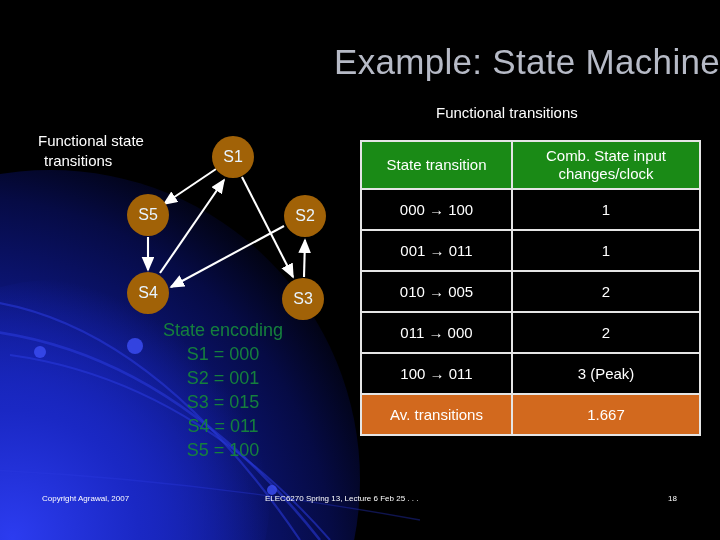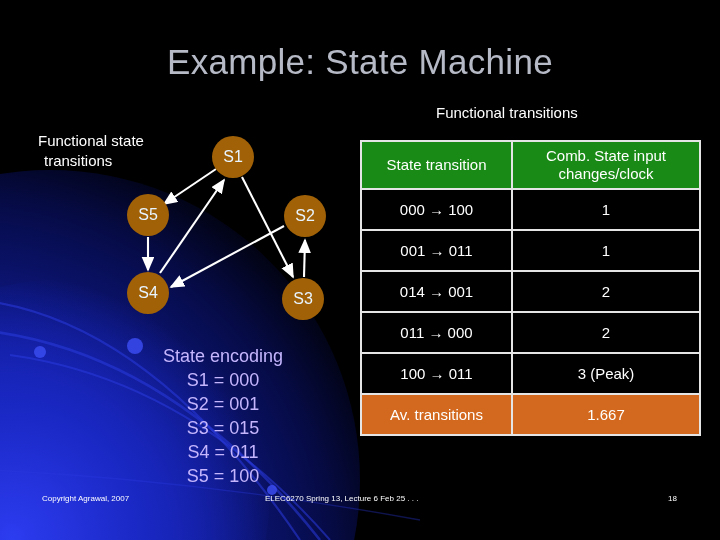--- a/index.html
+++ b/index.html
@@ -51,21 +51,21 @@
     width: 720px; height: 540px;
     pointer-events: none;
   }
 
   
   .slide-title {
     position: absolute;
     left: 0;
     top: 42px;
     width: 720px;
-    text-align: center;
+    text-align: right;
     font-size: 35px;
     color: #b6bac6;
     letter-spacing: 0.3px;
     white-space: nowrap;
   }
 
   
   .label-func-trans {
     position: absolute;
     left: 436px;
@@ -107,24 +107,24 @@
     display: flex;
     align-items: center;
     justify-content: center;
     box-sizing: border-box;
   }
 
   
   .encoding {
     position: absolute;
     left: 118px;
-    top: 344px;
+    top: 318px;
     width: 210px;
     text-align: center;
-    color: #c4b5fd;
+    color: #15803d;
     font-size: 18px;
     line-height: 24px;
   }
   .encoding div { white-space: nowrap; }
 
   
   .trans-table {
     position: absolute;
     left: 360px;
     top: 140px;
@@ -277,21 +277,21 @@
     <tbody>
       <tr>
         <td>000 → 100</td>
         <td>1</td>
       </tr>
       <tr>
         <td>001 → 011</td>
         <td>1</td>
       </tr>
       <tr>
-        <td>014 → 001</td>
+        <td>010 → 005</td>
         <td>2</td>
       </tr>
       <tr>
         <td>011 → 000</td>
         <td>2</td>
       </tr>
       <tr>
         <td>100 → 011</td>
         <td>3 (Peak)</td>
       </tr>

